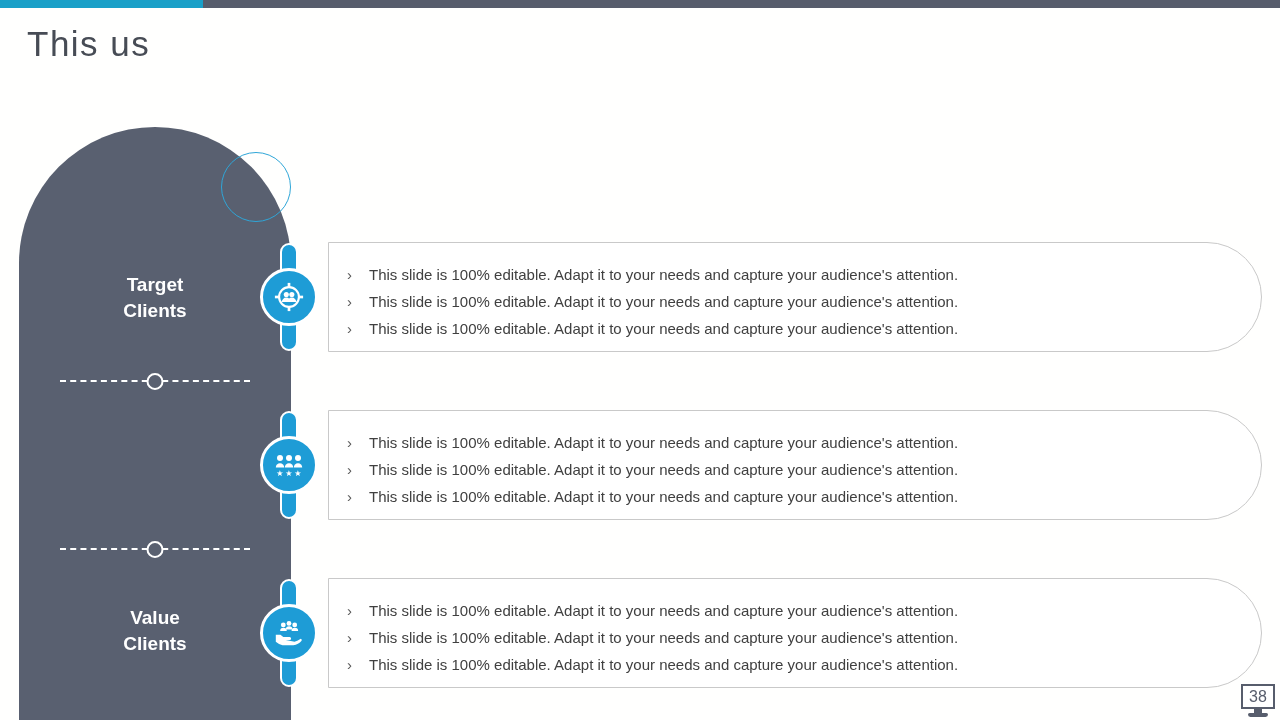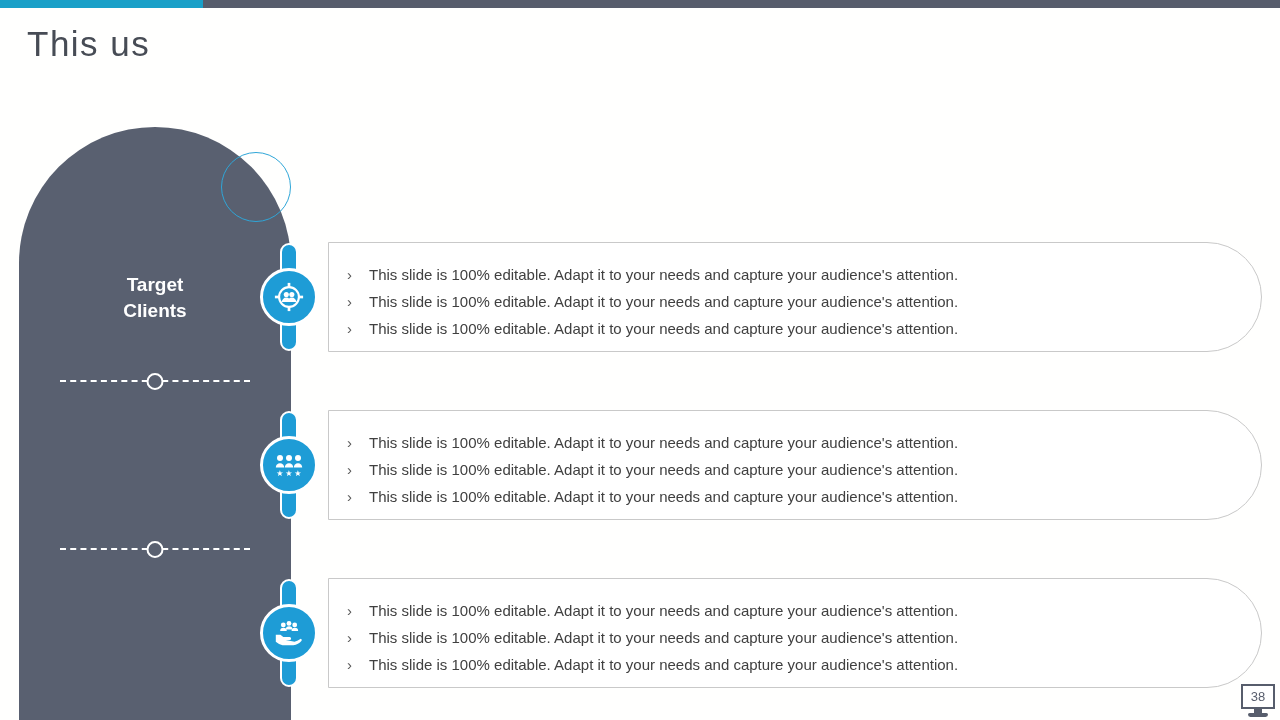--- a/index.html
+++ b/index.html
@@ -50,21 +50,21 @@
              border:1px solid #c9c9c9; border-radius:0 55px 55px 0; padding:18px 60px 0 18px; }
   .box-1 { top:242px; } .box-2 { top:410px; } .box-3 { top:578px; }
   .bullet-line { display:flex; align-items:flex-start; font-size:15px; color:#404040;
                  line-height:27px; }
   .chev { flex:0 0 22px; color:#595959; font-size:15px; }
 
   
   .monitor { position:absolute; left:1241px; top:684px; width:34px; }
   .monitor-screen { width:34px; height:25px; border:2px solid #575d6c; background:#ffffff;
                     display:flex; align-items:center; justify-content:center;
-                    font-size:13px; color:#575d6c; }
+                    font-size:16px; color:#575d6c; }
   .monitor-neck { width:8px; height:4px; background:#575d6c; margin:0 auto; }
   .monitor-base { width:20px; height:4px; background:#575d6c; margin:0 auto;
                   border-radius:2px 2px 3px 3px; }
 </style>
 </head>
 <body>
 
 <div class="slide">
 
   <div class="topbar">
@@ -75,20 +75,24 @@
   <div class="page-title">This us</div>
 
   <div class="dome"></div>
   <div class="deco-circle"></div>
 
   <div class="row-label label-1">
     <div>Target</div>
     <div>Clients</div>
   </div>
   <div class="row-label label-2">
+  </div>
+  <div class="row-label label-3">
+    <div>Value</div>
+    <div>Clients</div>
   </div>
 
   <div class="separator sep-1">
     <span class="sep-circle"></span>
   </div>
   <div class="separator sep-2">
     <span class="sep-circle"></span>
   </div>
 
   <div class="icon-assembly ia-1">

